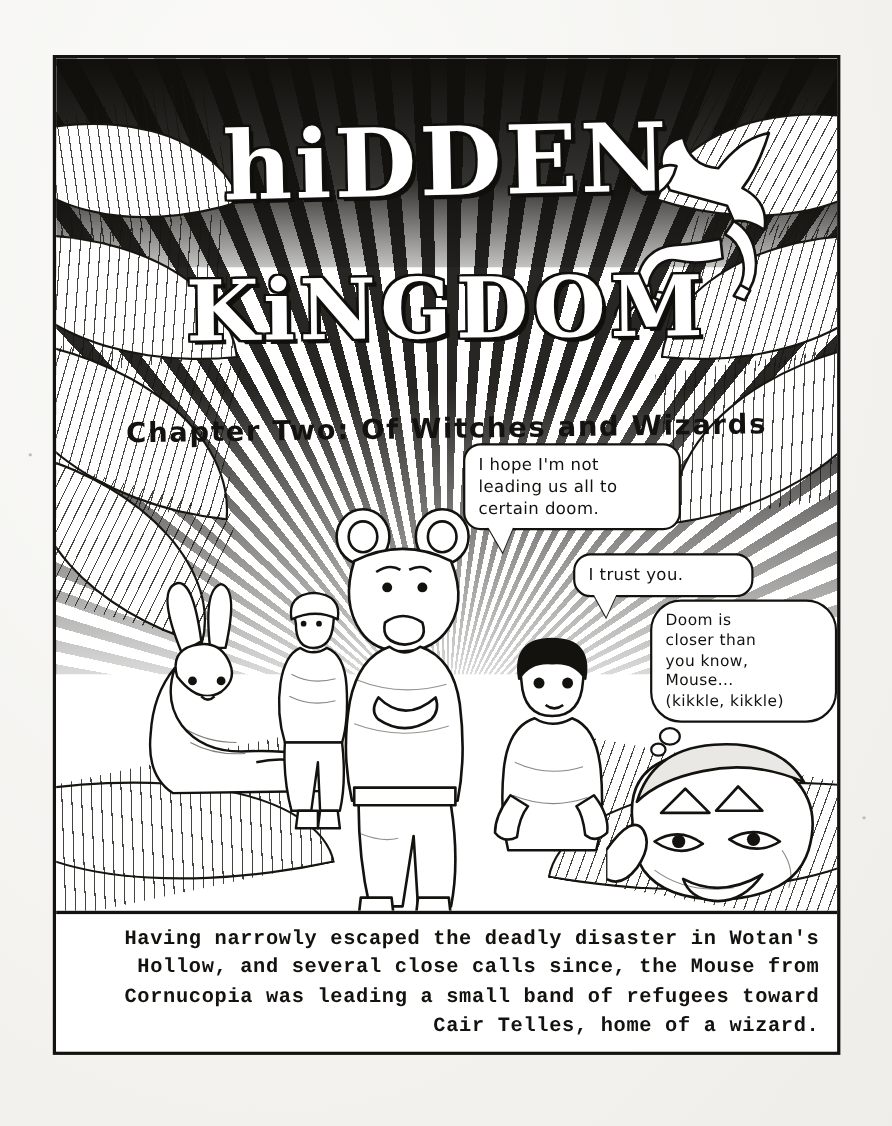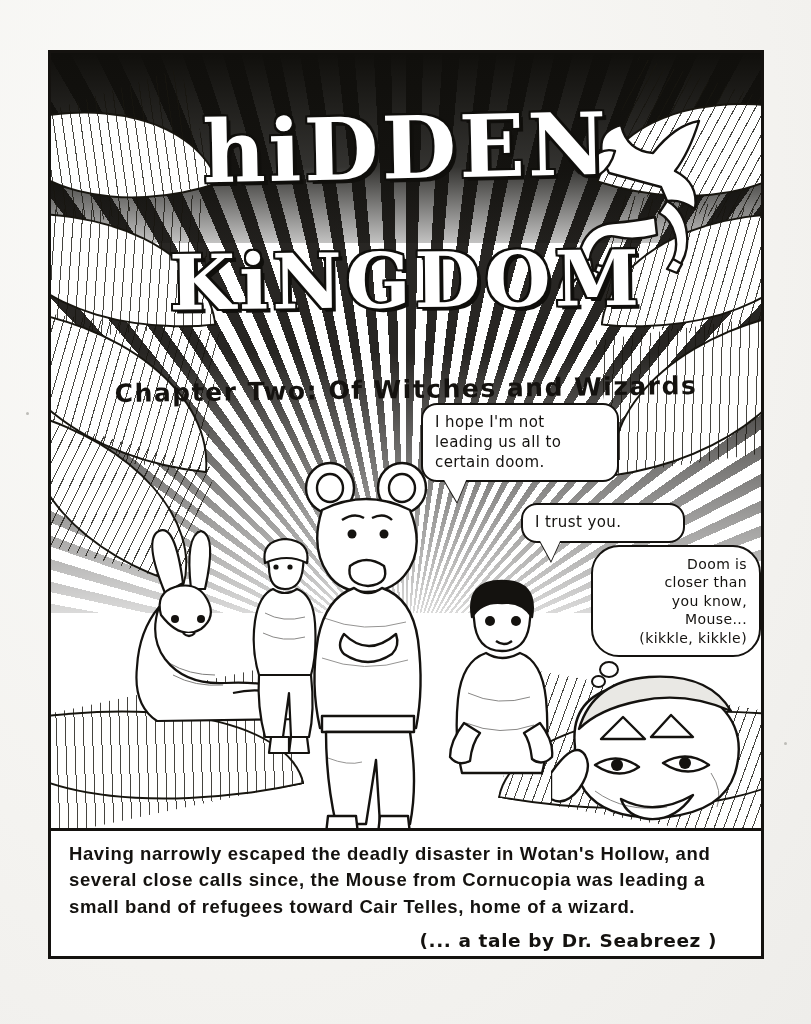--- a/index.html
+++ b/index.html
@@ -175,21 +175,20 @@
     border-left: 12px solid transparent;
     border-right: 10px solid transparent;
     border-top: 22px solid #ffffff;
     filter: drop-shadow(0 2px 0 #14120f);
   }
   #balloon-3 {
     left: 540px; top: 492px; width: 142px;
     border-radius: 28px;
     border-style: solid;
     font-size: 14px;
-    text-align: right;
   }
   .thoughtdot {
     position: absolute;
     background: #fff;
     border: 2px solid #14120f;
     border-radius: 50%;
   }
   .td1 { left: 548px; top: 608px; width: 16px; height: 13px; }
   .td2 { left: 540px; top: 622px; width: 11px; height: 9px; }
 
@@ -211,26 +210,27 @@
     top: 775px;
     width: 100%;
     height: 128px;
     border-top: 3px solid #14120f;
     background: #ffffff;
     box-sizing: border-box;
     padding: 10px 16px 0 18px;
   }
   .caption p {
     margin: 0;
-    font-family: Liberation Sans, sans-serif;
+    font-family: Liberation Mono, monospace;
     font-size: 18.5px;
     line-height: 1.42;
     letter-spacing: .6px;
     color: #14120f;
     font-weight: 600;
+    text-align: right;
   }
   .byline {
     margin-top: 10px;
     text-align: right;
     padding-right: 28px;
     font-family: "DejaVu Sans", sans-serif;
     font-size: 18.5px;
     letter-spacing: .6px;
     color: #14120f;
     font-weight: 600;

